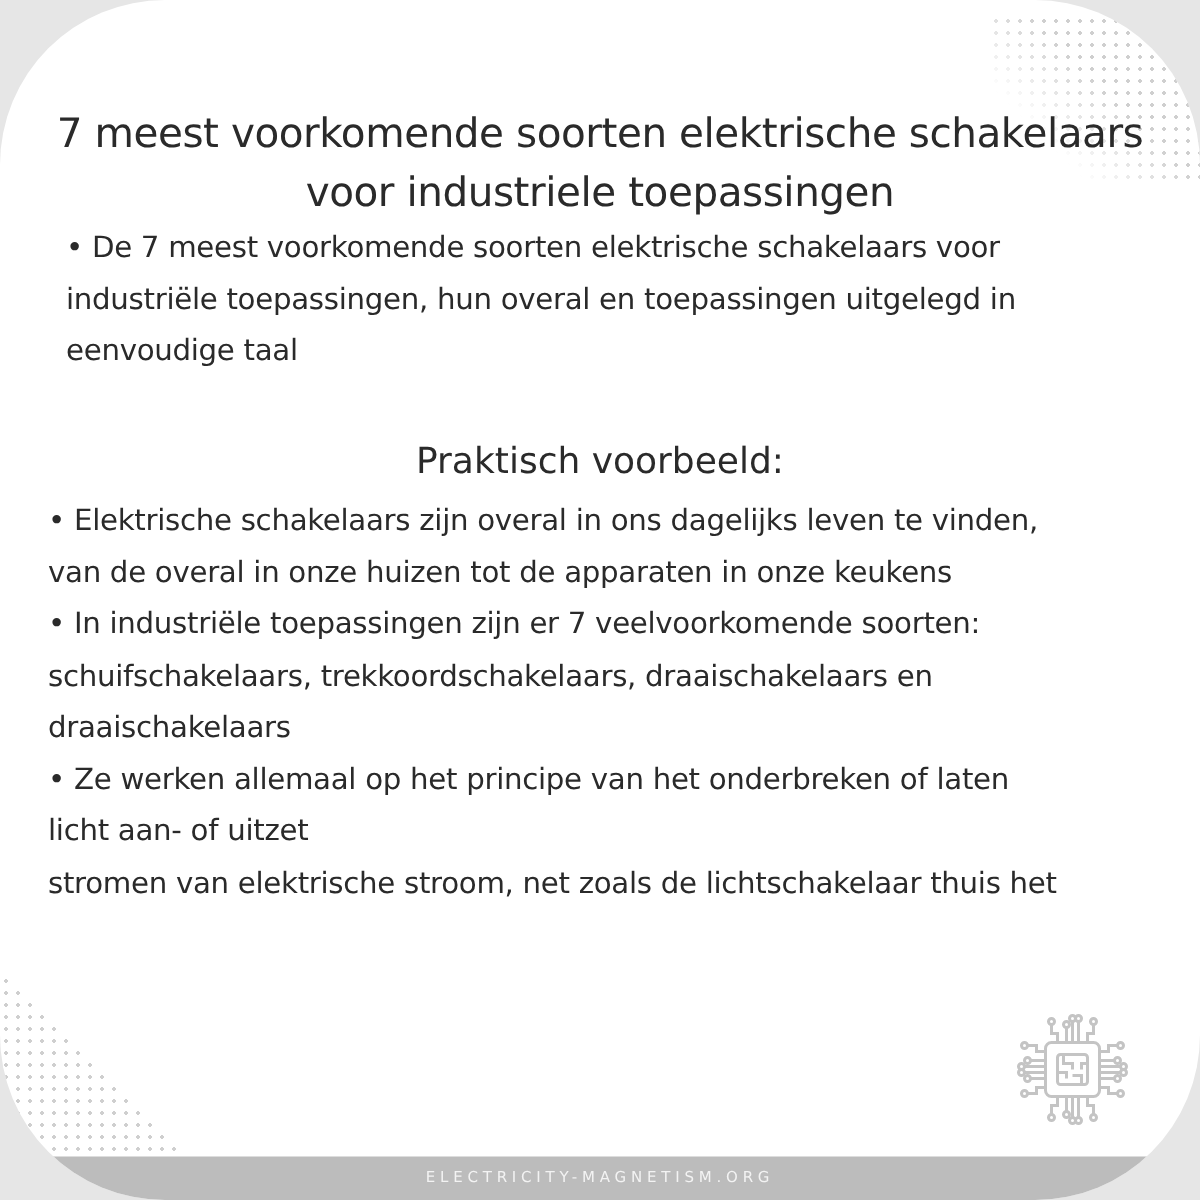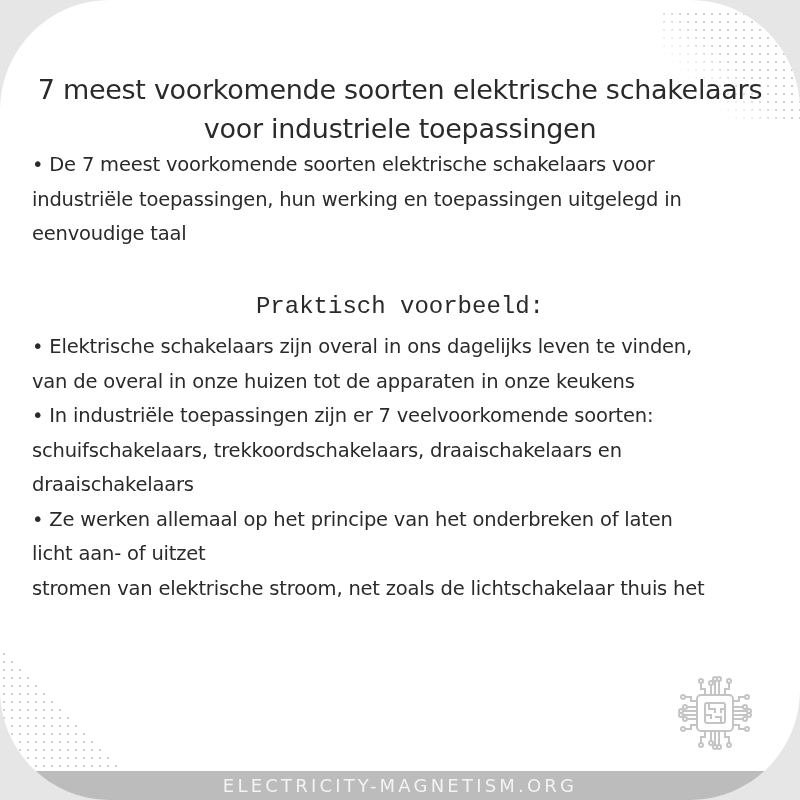--- a/index.html
+++ b/index.html
@@ -33,47 +33,47 @@
     position:absolute; left:0; top:42px; width:800px;
     text-align:center; color:#2a2a2a;
     font-size:27px; line-height:39px; letter-spacing:-0.3px;margin-top:28px;
   }
   .para {
     position:absolute; left:32px; width:750px;
     color:#2a2a2a; font-size:19.5px; line-height:34.5px; letter-spacing:-0.2px;
   }
   .subheading {
     position:absolute; left:0; top:290px; width:800px;
-    text-align:center; color:#2a2a2a; font-size:24px; line-height:34px;font-family:Liberation Mono, monospace;
+    text-align:center; color:#2a2a2a; font-size:24px; line-height:34px;
   }
   .footer {
     position:absolute; left:0; top:771px; width:800px; height:29px;
     background:#bcbcbc;
     text-align:center; color:#f3f3f3;
-    font-size:18px; line-height:29px; letter-spacing:3.2px;
+    font-size:10px; line-height:29px; letter-spacing:3.2px;
   }
   .chip {
     position:absolute; left:675px; top:673px; width:80px; height:80px;
   }
 </style>
 </head>
 <body>
 
 <div class="card">
   <div class="dots-tr"></div>
   <div class="dots-bl"></div>
 
   <div class="title">
     <div>7 meest voorkomende soorten elektrische schakelaars</div>
     <div>voor industriele toepassingen</div>
   </div>
 
-  <div class="para" style="top:148px;">
+  <div class="para" style="top:148px;margin-left:12px;">
     <div>• De 7 meest voorkomende soorten elektrische schakelaars voor</div>
-    <div>industriële toepassingen, hun werking en toepassingen uitgelegd in</div>
+    <div>industriële toepassingen, hun overal en toepassingen uitgelegd in</div>
     <div>eenvoudige taal</div>
   </div>
 
   <div class="subheading">Praktisch voorbeeld:</div>
 
   <div class="para" style="top:330px;">
     <div>• Elektrische schakelaars zijn overal in ons dagelijks leven te vinden,</div>
     <div>van de overal in onze huizen tot de apparaten in onze keukens</div>
     <div>• In industriële toepassingen zijn er 7 veelvoorkomende soorten:</div>
     <div>schuifschakelaars, trekkoordschakelaars, draaischakelaars en</div>

